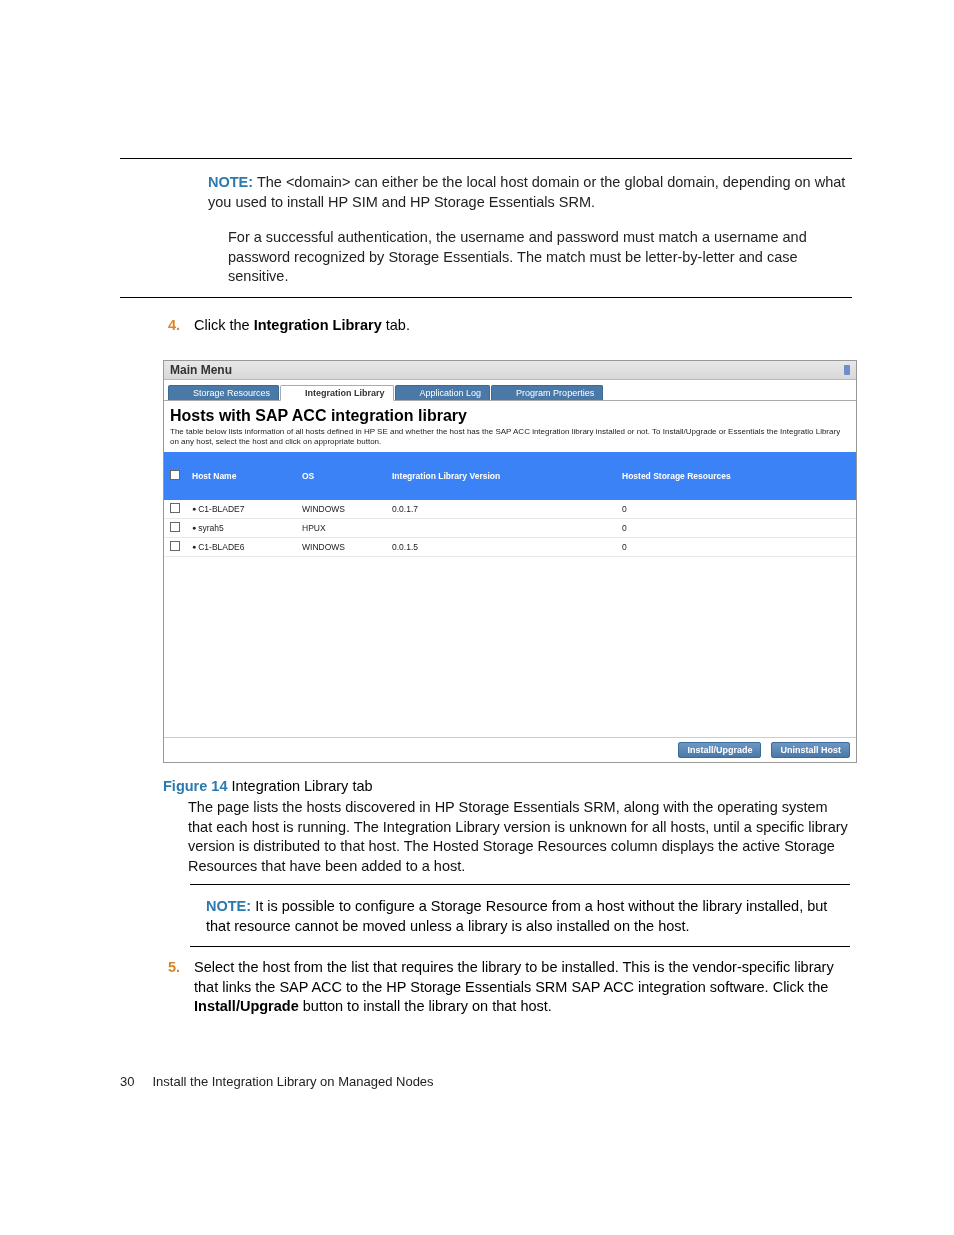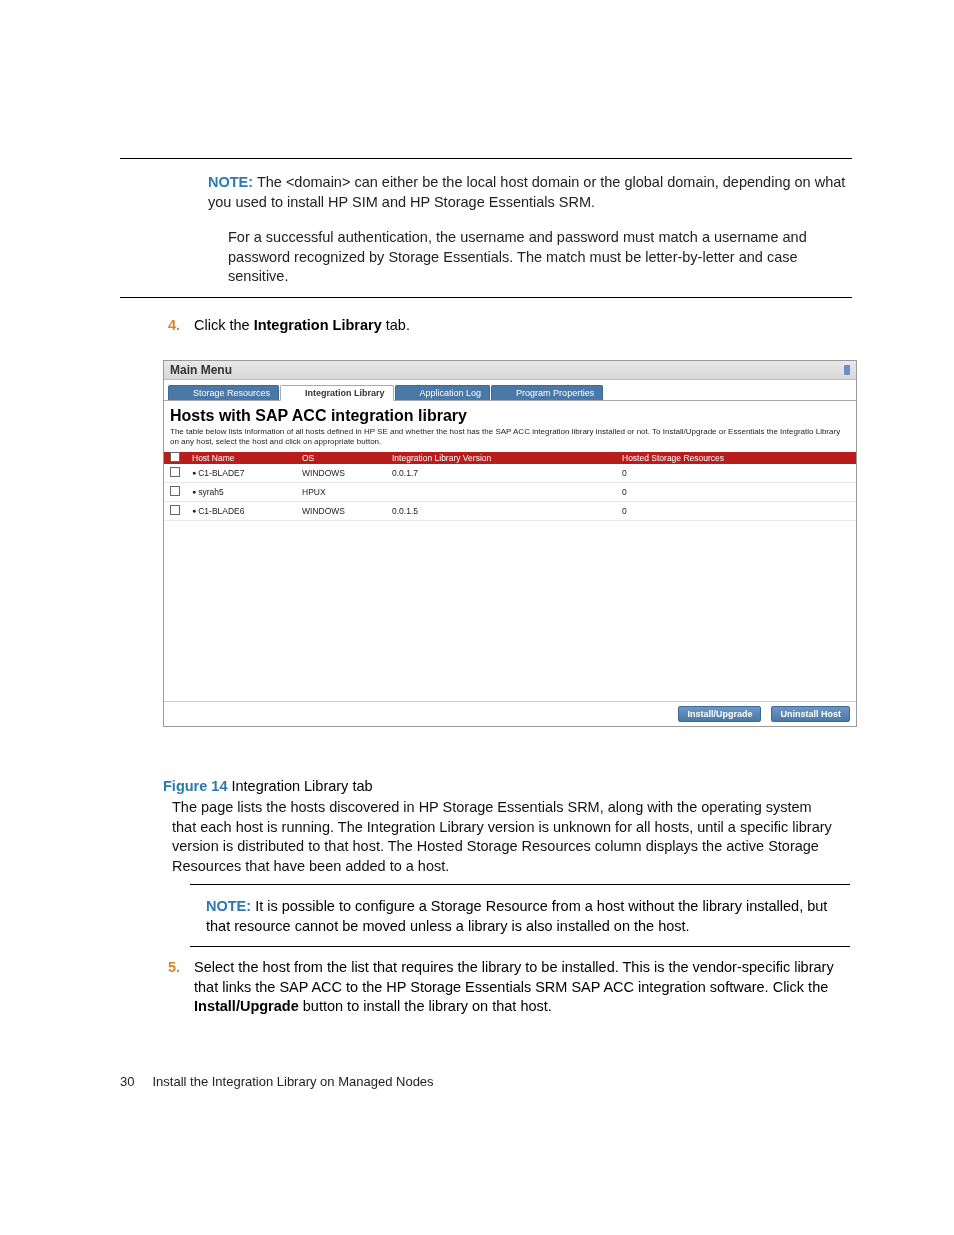--- a/index.html
+++ b/index.html
@@ -108,25 +108,25 @@
     padding: 0 6px 6px 6px;
     color: #222;
     line-height: 1.2;
   }
   .ss-table {
     width: 100%;
     border-collapse: collapse;
     font-size: 8.5px;
   }
   .ss-table th {
-    background: #b91c1c;
+    background: #3b82f6;
     color: #fff;
     text-align: left;
-    padding: 0 6px;
-    font-weight: normal;
+    padding: 18px 6px;
+    font-weight: bold;
     font-size: 8.5px;
   }
   .ss-table td {
     padding: 3px 6px;
     color: #222;
     border-bottom: 1px solid #e8e8e8;
   }
   .ss-table th:first-child, .ss-table td:first-child { width: 22px; text-align: center; }
   .ss-table td:nth-child(2) { width: 110px; }
   .ss-table td:nth-child(3) { width: 90px; }
@@ -159,21 +159,21 @@
 
   .figure-caption {
     position: absolute;
     left: 163px;
     top: 778px;
     font-size: 14.5px;
   }
   .figure-label { color: #2a7ab0; font-weight: bold; }
   .body-para {
     position: absolute;
-    left: 172px;
+    left: 188px;
     top: 798px;
     width: 660px;
     font-size: 14.5px;
     line-height: 1.35;
     color: #111;
   }
   .note-block2 {
     position: absolute;
     left: 190px;
     top: 884px;

